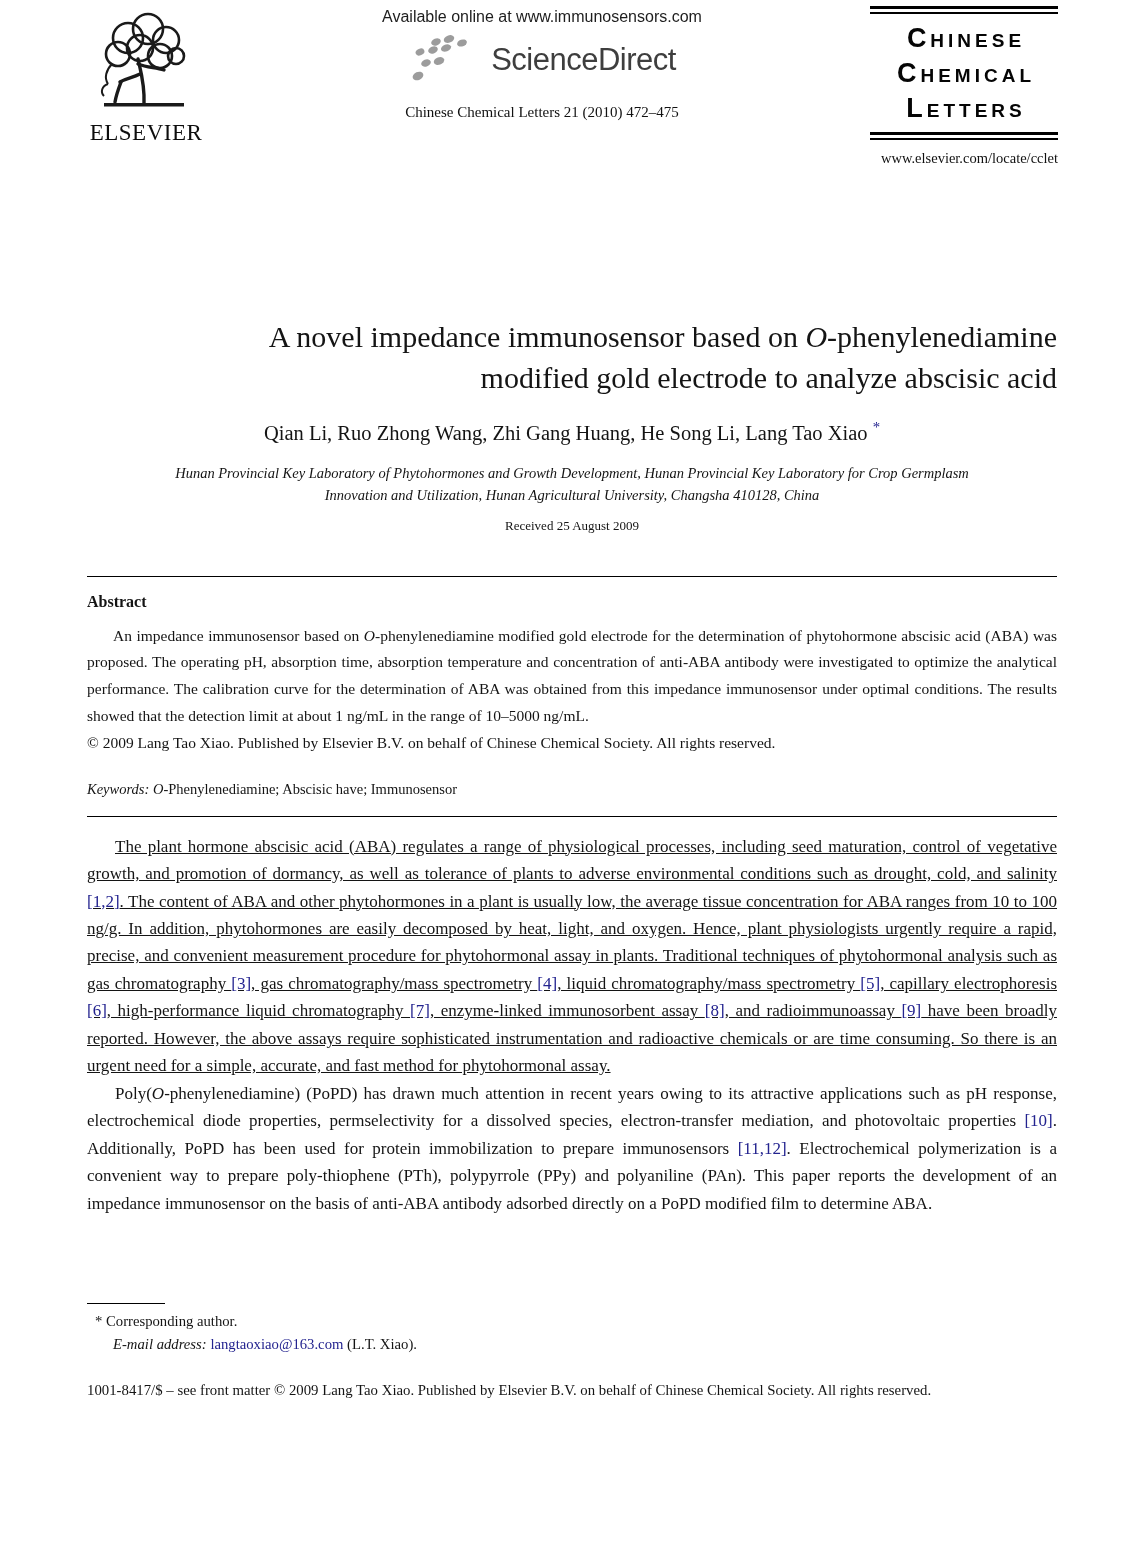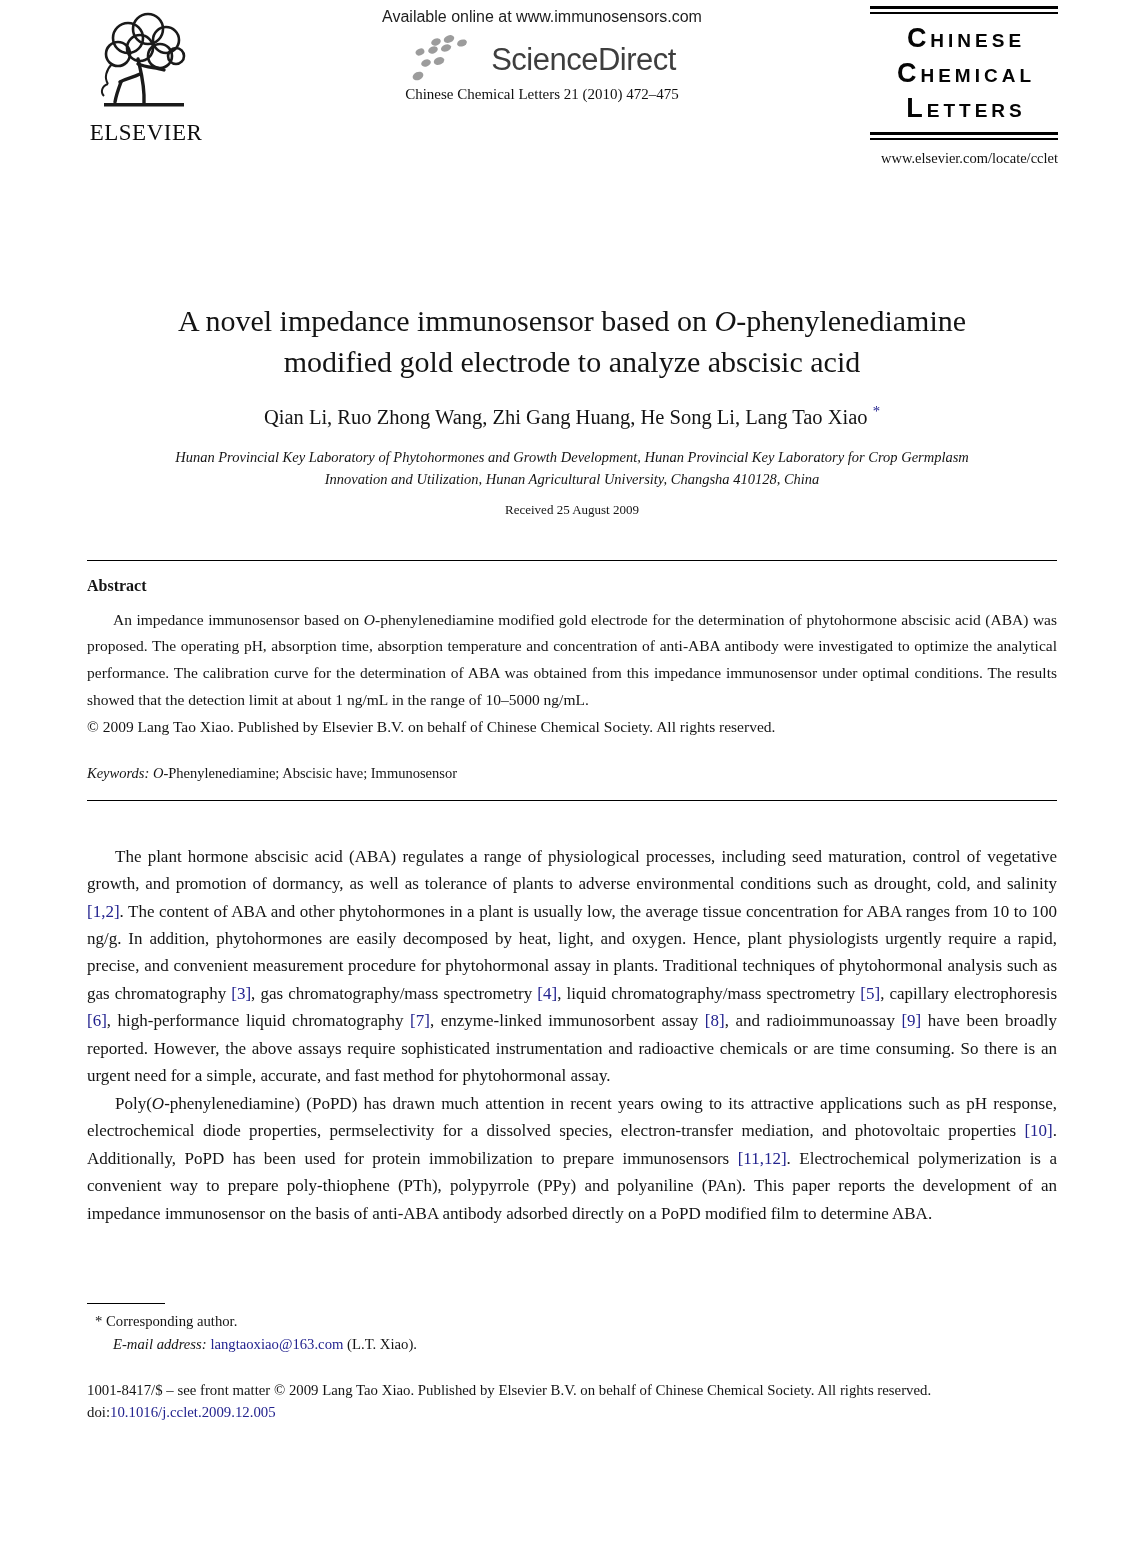--- a/index.html
+++ b/index.html
@@ -8,42 +8,42 @@
     font-family:"Liberation Serif", serif; color:#141414; overflow:hidden;
   }
   
   .header { position:absolute; top:0; left:0; right:0; height:250px; }
   .elsevier { position:absolute; left:84px; top:12px; width:124px; text-align:center; }
   .elsevier-wordmark { font-size:23px; letter-spacing:0.5px; margin-top:0px; color:#0d0d0d; }
   .header-center { position:absolute; left:322px; top:8px; width:440px; text-align:center; }
   .avail { font-family:"Liberation Sans", sans-serif; font-size:16px; color:#1d1d1d; }
   .sd-logo { margin-top:8px; display:flex; align-items:center; justify-content:center; gap:19px; }
   .sd-text { font-family:"Liberation Sans", sans-serif; font-size:31px; color:#3e3e3e; letter-spacing:-0.5px; }
-  .citation { font-size:15px; color:#111; }
+  .citation { margin-top:18px; font-size:15px; color:#111; }
   .masthead { position:absolute; right:76px; top:6px; width:188px; }
   .double-rule { height:3px; border-top:3px solid #000; border-bottom:2px solid #000; }
   .mast-text { font-family:"Liberation Sans", sans-serif; font-weight:bold; font-variant:small-caps;
                font-size:27px; line-height:1.3; letter-spacing:4px; padding:7px 0 6px 4px; color:#050505;text-align:center; }
   .mast-line { display:block; }
   .mast-url { margin-top:10px; font-size:14.5px; text-align:right; color:#111; }
   
   .content { position:absolute; left:87px; top:250px; width:970px; }
-  .title { text-align:center; font-size:30px; line-height:1.38; margin:50px 0 0 0; font-weight:normal; }
+  .title { text-align:right; font-size:30px; line-height:1.38; margin:66px 0 0 0; font-weight:normal; }
   .authors { text-align:center; font-size:20.5px; margin-top:20px; }
   .affil { text-align:center; font-style:italic; font-size:14.5px; line-height:1.55; margin-top:17px; }
   .received { text-align:center; font-size:13px; margin-top:11px; }
   .rule { border:0; border-top:1.5px solid #000; margin:0; }
   .rule-abstract { margin-top:42px; }
   .rule-keywords { margin-top:18px; }
   .abstract-head { font-weight:bold; font-size:16px; margin:16px 0 0 0; }
   .abstract-text { font-size:15.5px; line-height:1.73; text-align:justify; text-indent:26px; margin:12px 0 0 0; }
   .abstract-copy { font-size:15.5px; line-height:1.73; margin:0; }
   .keywords { font-size:14.5px; margin-top:24px; }
   .body-p { font-size:17px; line-height:1.615; text-align:justify; text-indent:28px; margin:0; }
-  .body-p.first { margin-top:42px; }
+  .body-p.first { margin-top:16px;text-decoration:underline; }
   
   .footnote { position:absolute; left:87px; top:1303px; width:972px; font-size:14.7px; }
   .fn-rule { width:78px; border:0; border-top:1.5px solid #000; margin:0 0 9px 0; }
   .fn-corresponding { margin:0 0 0 8px; }
   .fn-email { margin:6px 0 0 26px; }
   .issn-line { margin-top:29px; font-size:14.8px; }
   .doi-line { margin-top:5px; font-size:14.8px; }
   
   .i { font-style:italic; }
   .link { color:#23238f; }
@@ -146,16 +146,15 @@
     <p class="body-p first"><span>The plant hormone abscisic acid (ABA) regulates a range of physiological processes, including seed maturation, control of vegetative growth, and promotion of dormancy, as well as tolerance of plants to adverse environmental conditions such as drought, cold, and salinity </span><span class="link">[1,2]</span><span>. The content of ABA and other phytohormones in a plant is usually low, the average tissue concentration for ABA ranges from 10 to 100 ng/g. In addition, phytohormones are easily decomposed by heat, light, and oxygen. Hence, plant physiologists urgently require a rapid, precise, and convenient measurement procedure for phytohormonal assay in plants. Traditional techniques of phytohormonal analysis such as gas chromatography </span><span class="link">[3]</span><span>, gas chromatography/mass spectrometry </span><span class="link">[4]</span><span>, liquid chromatography/mass spectrometry </span><span class="link">[5]</span><span>, capillary electrophoresis </span><span class="link">[6]</span><span>, high-performance liquid chromatography </span><span class="link">[7]</span><span>, enzyme-linked immunosorbent assay </span><span class="link">[8]</span><span>, and radioimmunoassay </span><span class="link">[9]</span><span> have been broadly reported. However, the above assays require sophisticated instrumentation and radioactive chemicals or are time consuming. So there is an urgent need for a simple, accurate, and fast method for phytohormonal assay.</span></p>
     <p class="body-p"><span>Poly(</span><span class="i">O</span><span>-phenylenediamine) (PoPD) has drawn much attention in recent years owing to its attractive applications such as pH response, electrochemical diode properties, permselectivity for a dissolved species, electron-transfer mediation, and photovoltaic properties </span><span class="link">[10]</span><span>. Additionally, PoPD has been used for protein immobilization to prepare immunosensors </span><span class="link">[11,12]</span><span>. Electrochemical polymerization is a convenient way to prepare poly-thiophene (PTh), polypyrrole (PPy) and polyaniline (PAn). This paper reports the development of an impedance immunosensor on the basis of anti-ABA antibody adsorbed directly on a PoPD modified film to determine ABA.</span></p>
 
   </div>
 
   <div class="footnote">
     <hr class="fn-rule">
     <div class="fn-corresponding">* Corresponding author.</div>
     <div class="fn-email"><span class="i">E-mail address: </span><span class="link">langtaoxiao@163.com</span><span> (L.T. Xiao).</span></div>
     <div class="issn-line">1001-8417/$ – see front matter © 2009 Lang Tao Xiao. Published by Elsevier B.V. on behalf of Chinese Chemical Society. All rights reserved.</div>
-    <div class="doi-line"><span>doi:</span><span class="link">10.1016/j.cclet.2009.12.005</span></div>
   </div>
 
 </div>
 
 </body></html>

